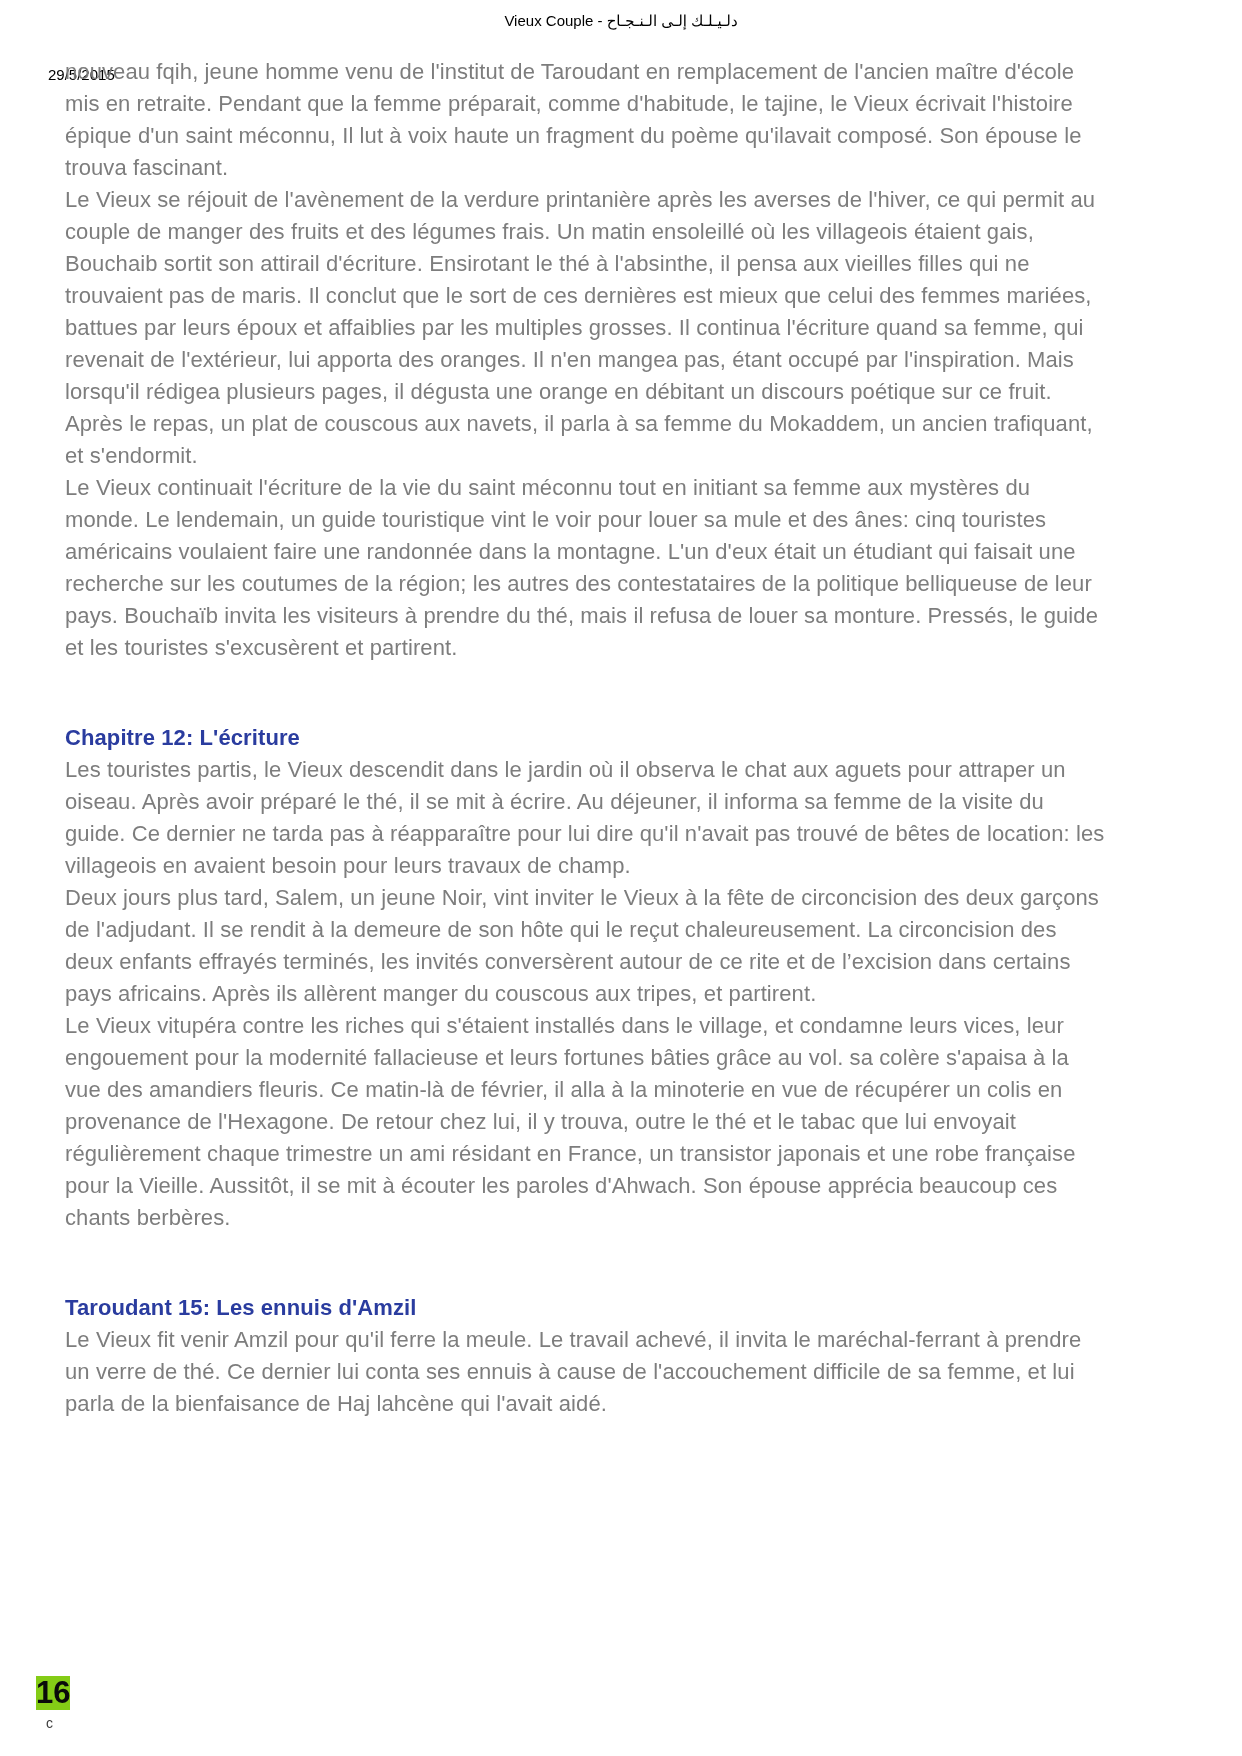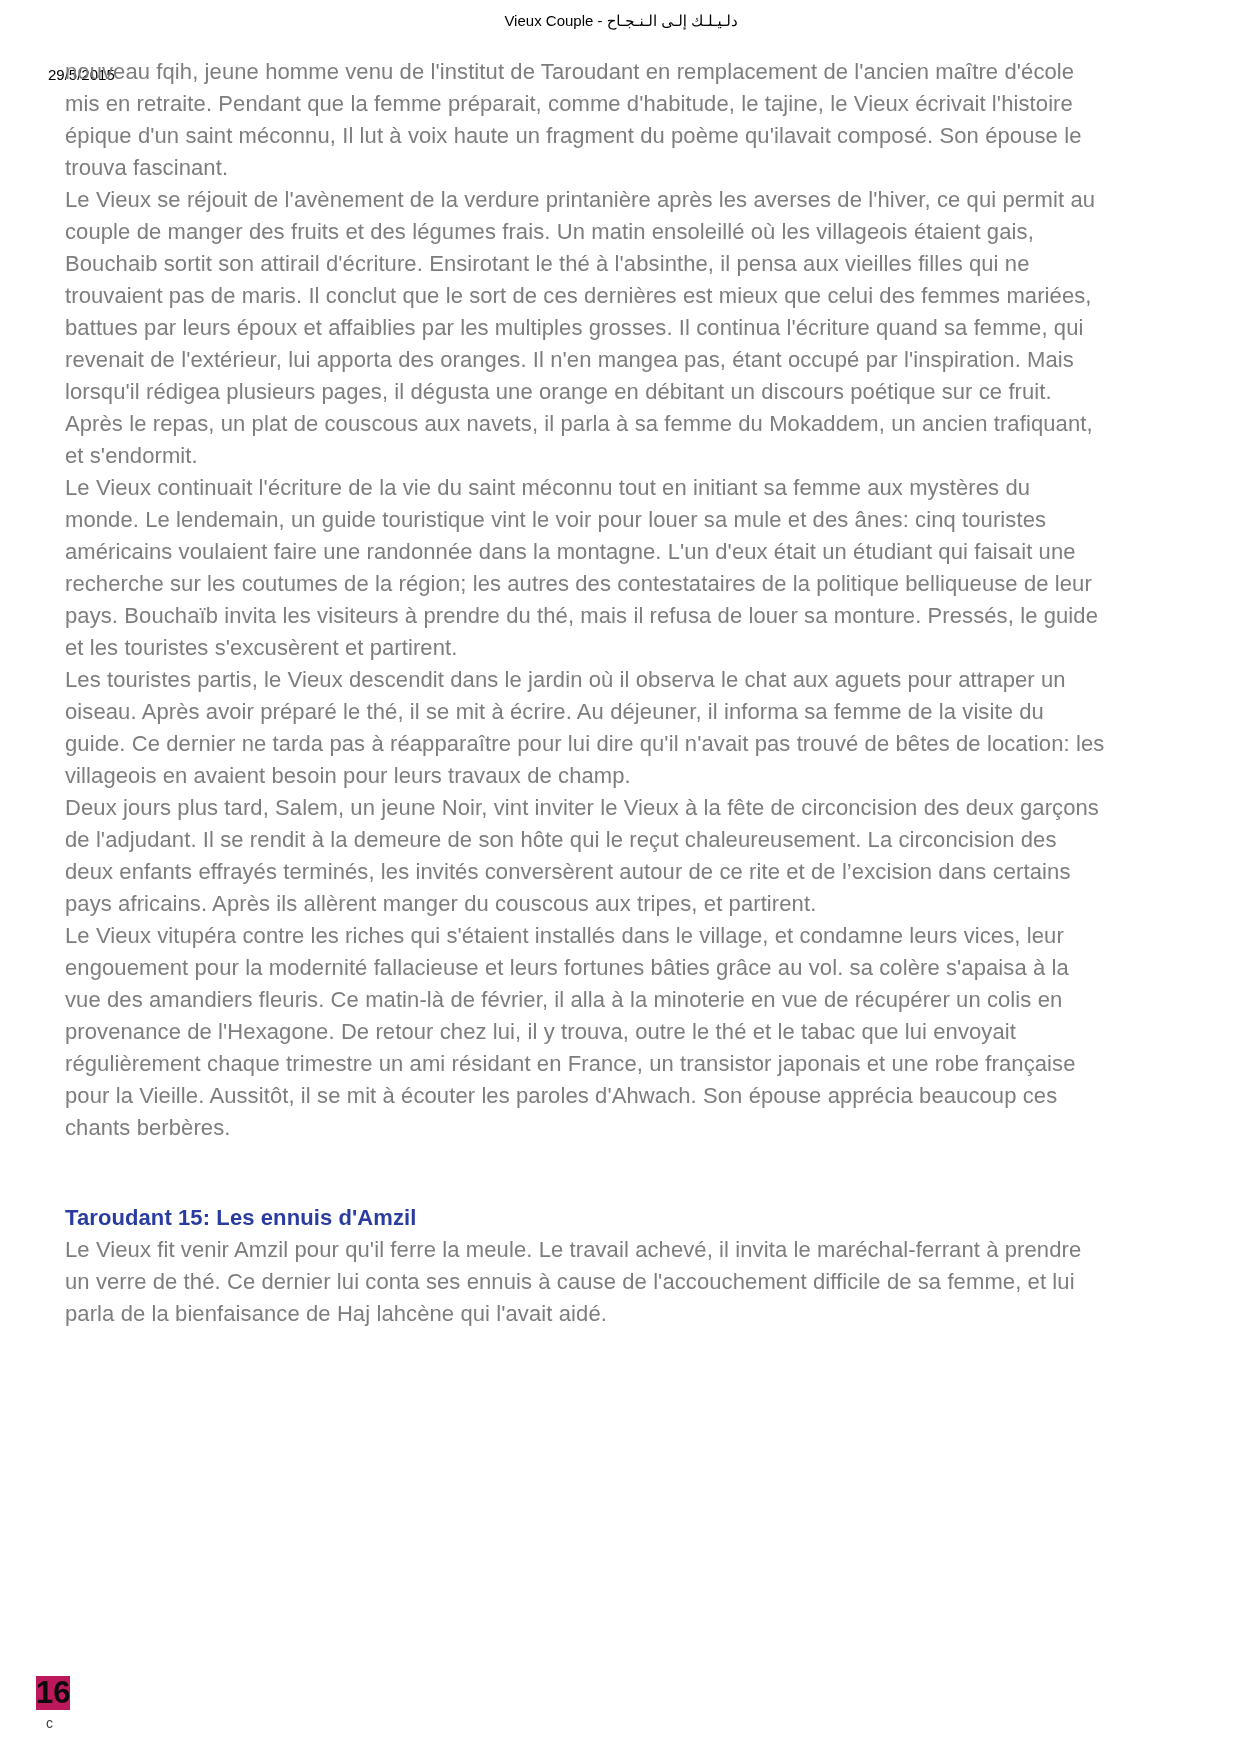--- a/index.html
+++ b/index.html
@@ -61,21 +61,21 @@
     }
     
     .page-number {
       position: absolute;
       left: 36px;
       top: 1676px;
       font-size: 31px;
       line-height: 34px;
       font-weight: bold;
       color: #0a0a0a;
-      background: #be185d;
+      background: #84cc16;
       z-index: 5;
     }
     .footer-partial {
       position: absolute;
       left: 46px;
       top: 1715px;
       font-size: 14px;
       line-height: 16px;
       color: #3e3e3e;
       z-index: 5;
@@ -94,20 +94,21 @@
 
   <section>
     <p>Le Vieux se réjouit de l'avènement de la verdure printanière après les averses de l'hiver, ce qui permit au couple de manger des fruits et des légumes frais. Un matin ensoleillé où les villageois étaient gais, Bouchaib sortit son attirail d'écriture. Ensirotant le thé à l'absinthe, il pensa aux vieilles filles qui ne trouvaient pas de maris. Il conclut que le sort de ces dernières est mieux que celui des femmes mariées, battues par leurs époux et affaiblies par les multiples grosses. Il continua l'écriture quand sa femme, qui revenait de l'extérieur, lui apporta des oranges. Il n'en mangea pas, étant occupé par l'inspiration. Mais lorsqu'il rédigea plusieurs pages, il dégusta une orange en débitant un discours poétique sur ce fruit. Après le repas, un plat de couscous aux navets, il parla à sa femme du Mokaddem, un ancien trafiquant, et s'endormit.</p>
   </section>
 
   <section>
     <p>Le Vieux continuait l'écriture de la vie du saint méconnu tout en initiant sa femme aux mystères du monde. Le lendemain, un guide touristique vint le voir pour louer sa mule et des ânes: cinq touristes américains voulaient faire une randonnée dans la montagne. L'un d'eux était un étudiant qui faisait une recherche sur les coutumes de la région; les autres des contestataires de la politique belliqueuse de leur pays. Bouchaïb invita les visiteurs à prendre du thé, mais il refusa de louer sa monture. Pressés, le guide et les touristes s'excusèrent et partirent.</p>
   </section>
 
   <section>
+    <h2 class="chapter-heading">Chapitre 12: L'écriture</h2>
     <p>Les touristes partis, le Vieux descendit dans le jardin où il observa le chat aux aguets pour attraper un oiseau. Après avoir préparé le thé, il se mit à écrire. Au déjeuner, il informa sa femme de la visite du guide. Ce dernier ne tarda pas à réapparaître pour lui dire qu'il n'avait pas trouvé de bêtes de location: les villageois en avaient besoin pour leurs travaux de champ.</p>
   </section>
 
   <section>
     <p>Deux jours plus tard, Salem, un jeune Noir, vint inviter le Vieux à la fête de circoncision des deux garçons de l'adjudant. Il se rendit à la demeure de son hôte qui le reçut chaleureusement. La circoncision des deux enfants effrayés terminés, les invités conversèrent autour de ce rite et de l’excision dans certains pays africains. Après ils allèrent manger du couscous aux tripes, et partirent.</p>
   </section>
 
   <section>
     <p>Le Vieux vitupéra contre les riches qui s'étaient installés dans le village, et condamne leurs vices, leur engouement pour la modernité fallacieuse et leurs fortunes bâties grâce au vol. sa colère s'apaisa à la vue des amandiers fleuris. Ce matin-là de février, il alla à la minoterie en vue de récupérer un colis en provenance de l'Hexagone. De retour chez lui, il y trouva, outre le thé et le tabac que lui envoyait régulièrement chaque trimestre un ami résidant en France, un transistor japonais et une robe française pour la Vieille. Aussitôt, il se mit à écouter les paroles d'Ahwach. Son épouse apprécia beaucoup ces chants berbères.</p>
   </section>

